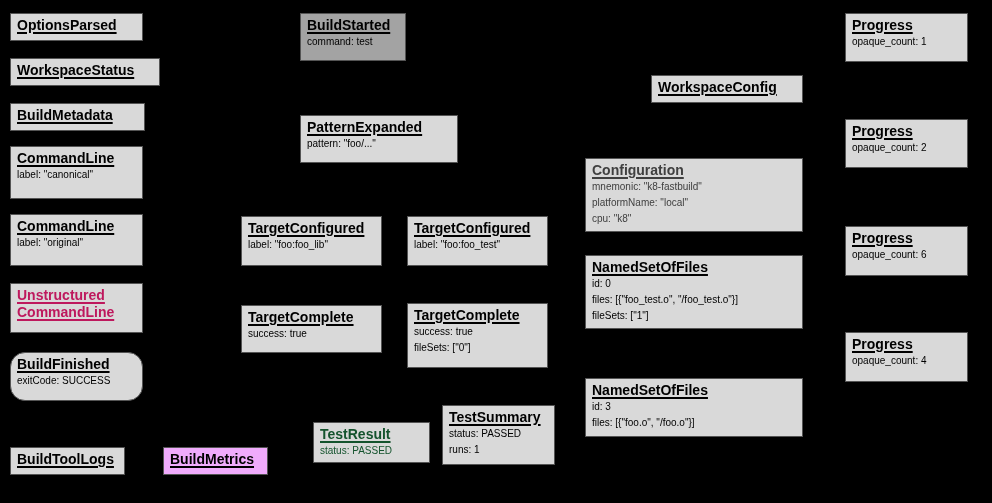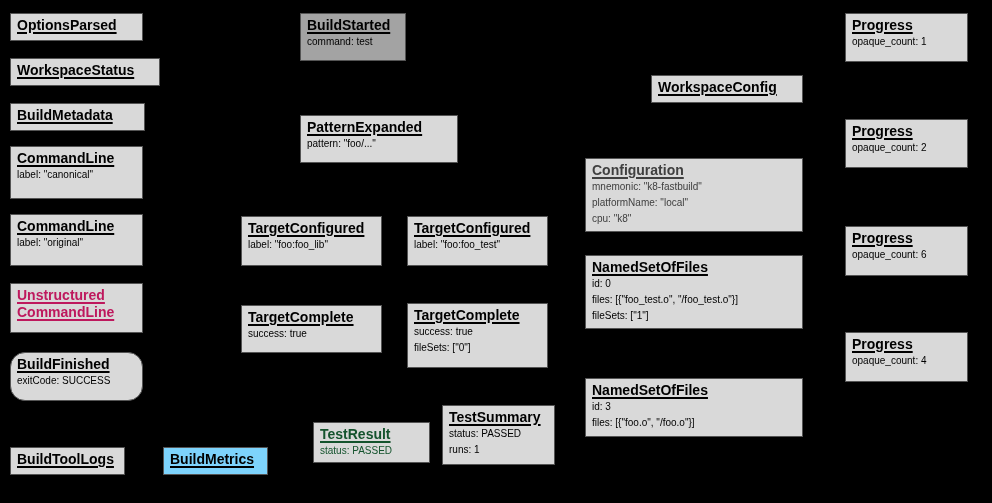--- a/index.html
+++ b/index.html
@@ -65,21 +65,21 @@
       <div class="node-title">Unstructured</div>
       <div class="node-title">CommandLine</div>
     </div>
     <div class="node" style="left: 10px; top: 352px; width: 133px; height: 49px; background: rgb(217, 217, 217); border-color: rgb(84, 84, 84); color: rgb(0, 0, 0); border-radius: 15px;">
       <div class="node-title">BuildFinished</div>
       <div class="node-field">exitCode: SUCCESS</div>
     </div>
     <div class="node" style="left: 10px; top: 447px; width: 115px; height: 28px; background: rgb(217, 217, 217); border-color: rgb(84, 84, 84); color: rgb(0, 0, 0);">
       <div class="node-title">BuildToolLogs</div>
     </div>
-    <div class="node" style="left: 163px; top: 447px; width: 105px; height: 28px; background: #7dd3fc; border-color: rgb(84, 84, 84); color: rgb(0, 0, 0);">
+    <div class="node" style="left: 163px; top: 447px; width: 105px; height: 28px; background: #f0abfc; border-color: rgb(84, 84, 84); color: rgb(0, 0, 0);">
       <div class="node-title">BuildMetrics</div>
     </div>
     <div class="node" style="left: 300px; top: 13px; width: 106px; height: 48px; background: #a3a3a3; border-color: rgb(84, 84, 84); color: rgb(0, 0, 0);">
       <div class="node-title">BuildStarted</div>
       <div class="node-field">command: test</div>
     </div>
     <div class="node" style="left: 300px; top: 115px; width: 158px; height: 48px; background: rgb(217, 217, 217); border-color: rgb(84, 84, 84); color: rgb(0, 0, 0);">
       <div class="node-title">PatternExpanded</div>
       <div class="node-field">pattern: "foo/..."</div>
     </div>

